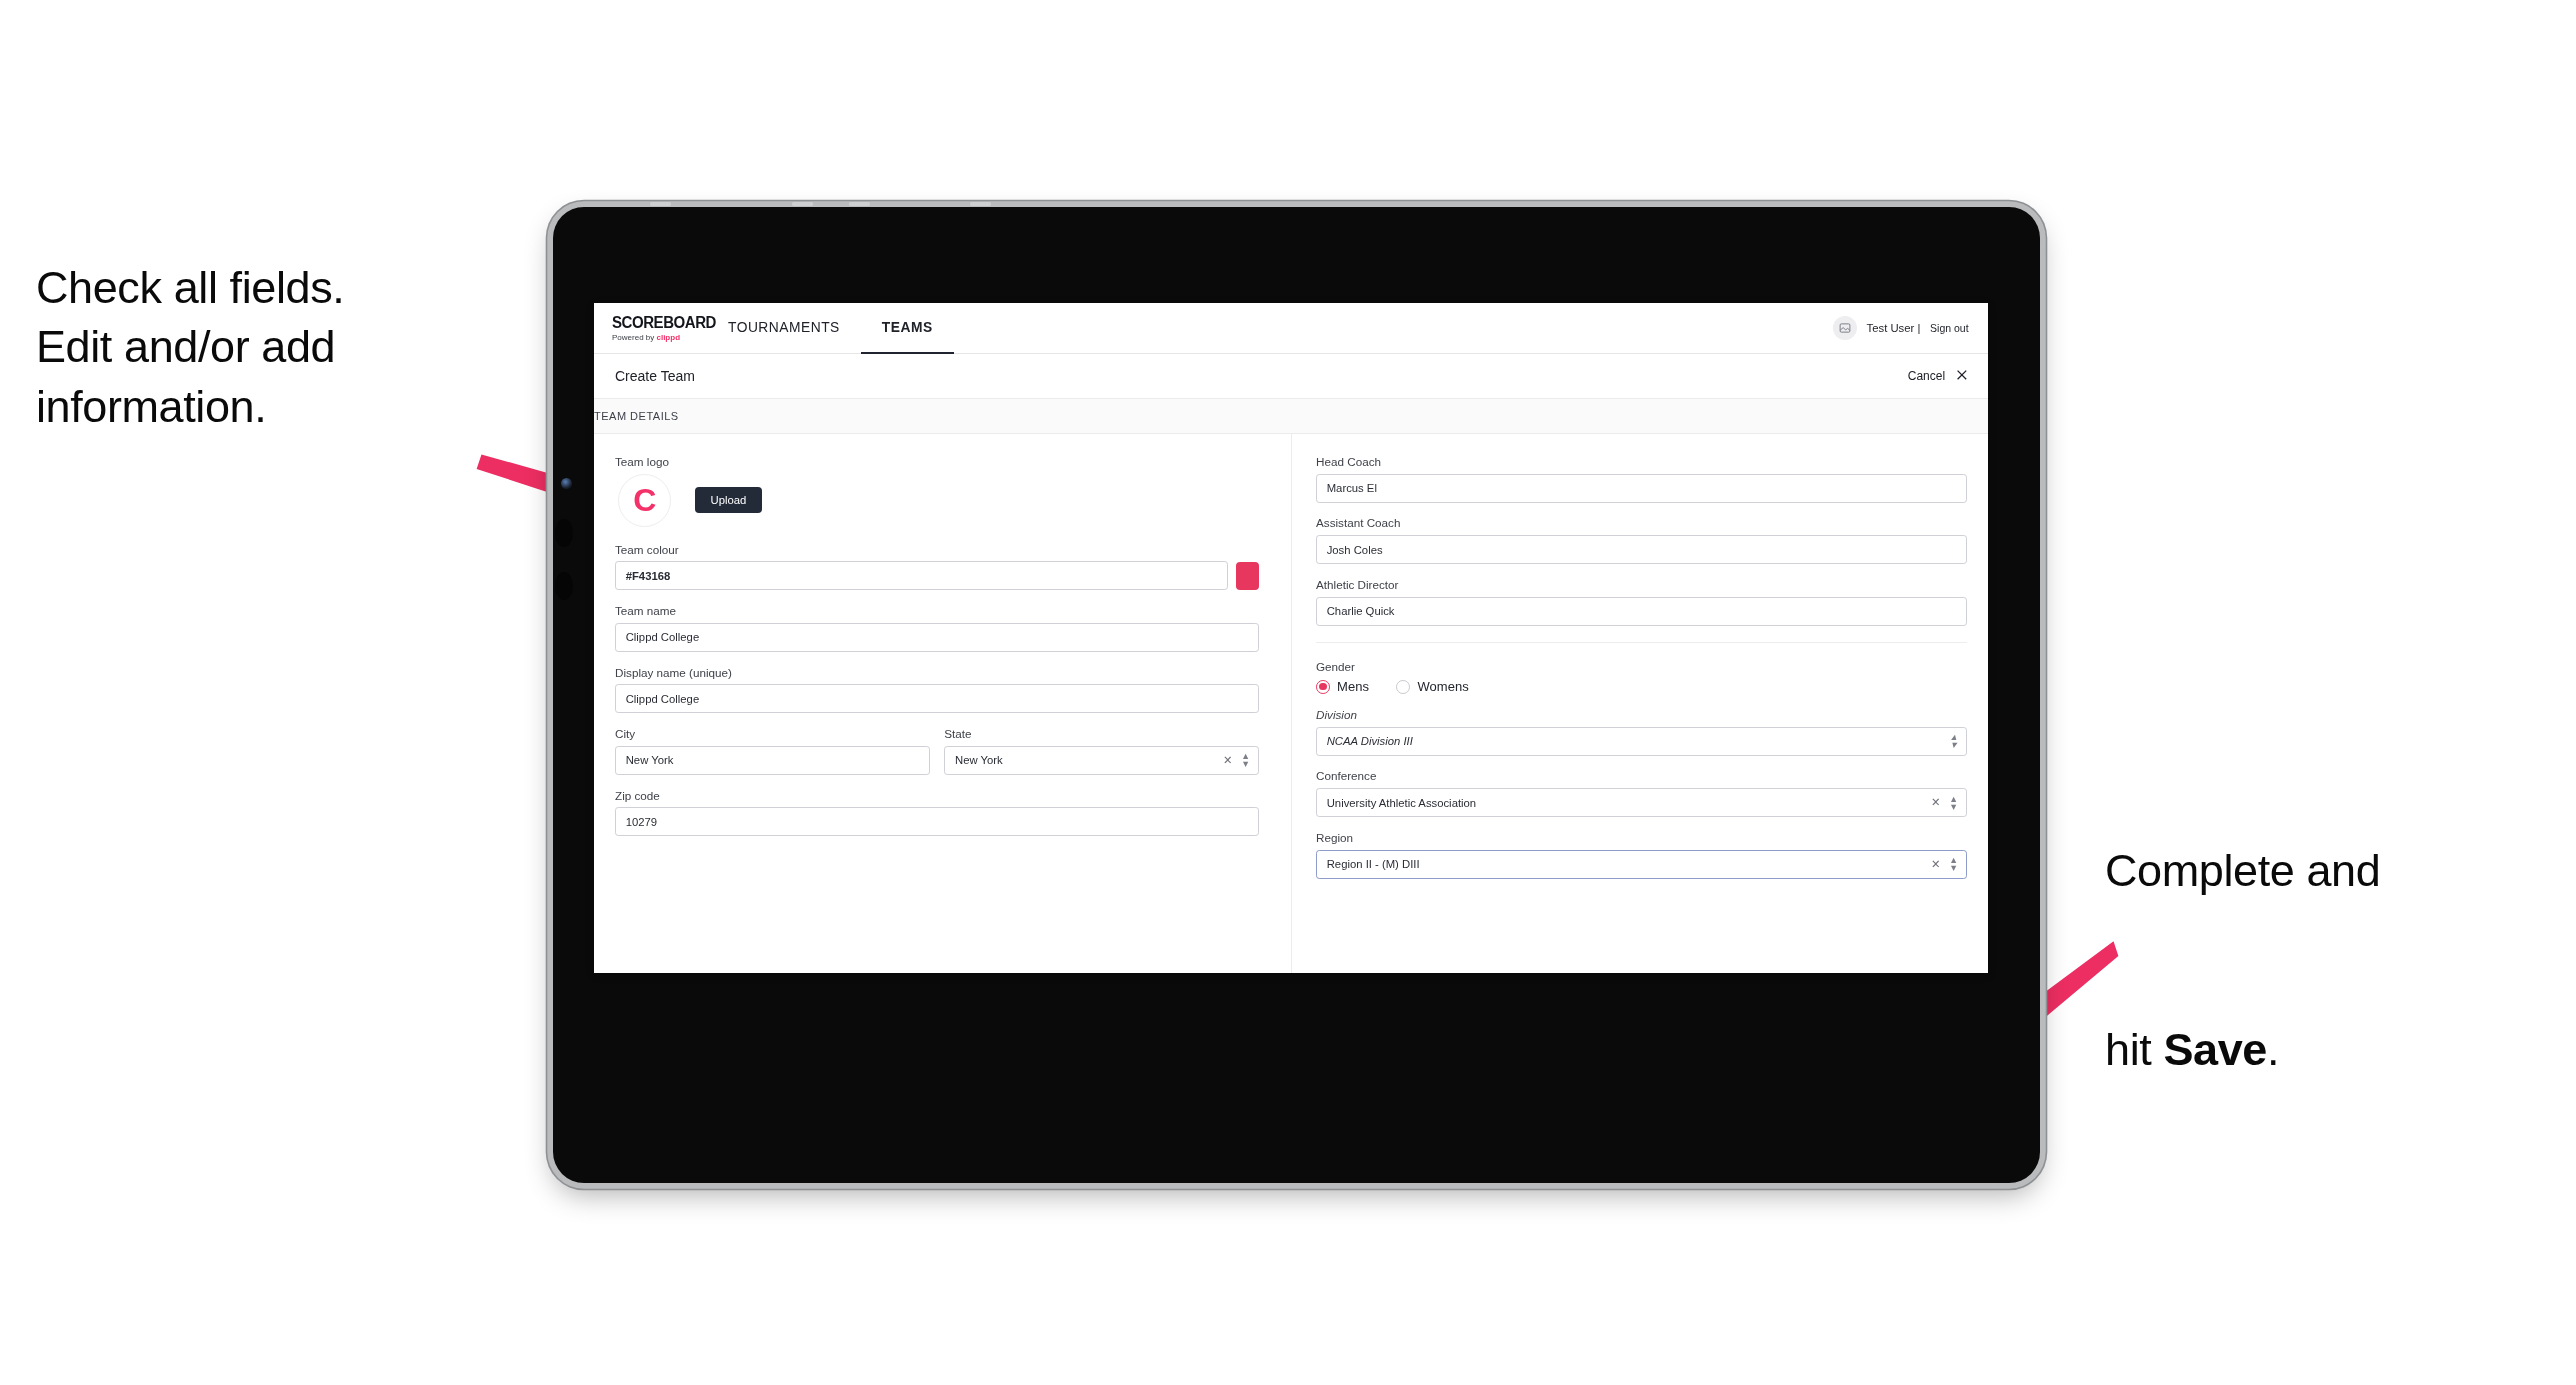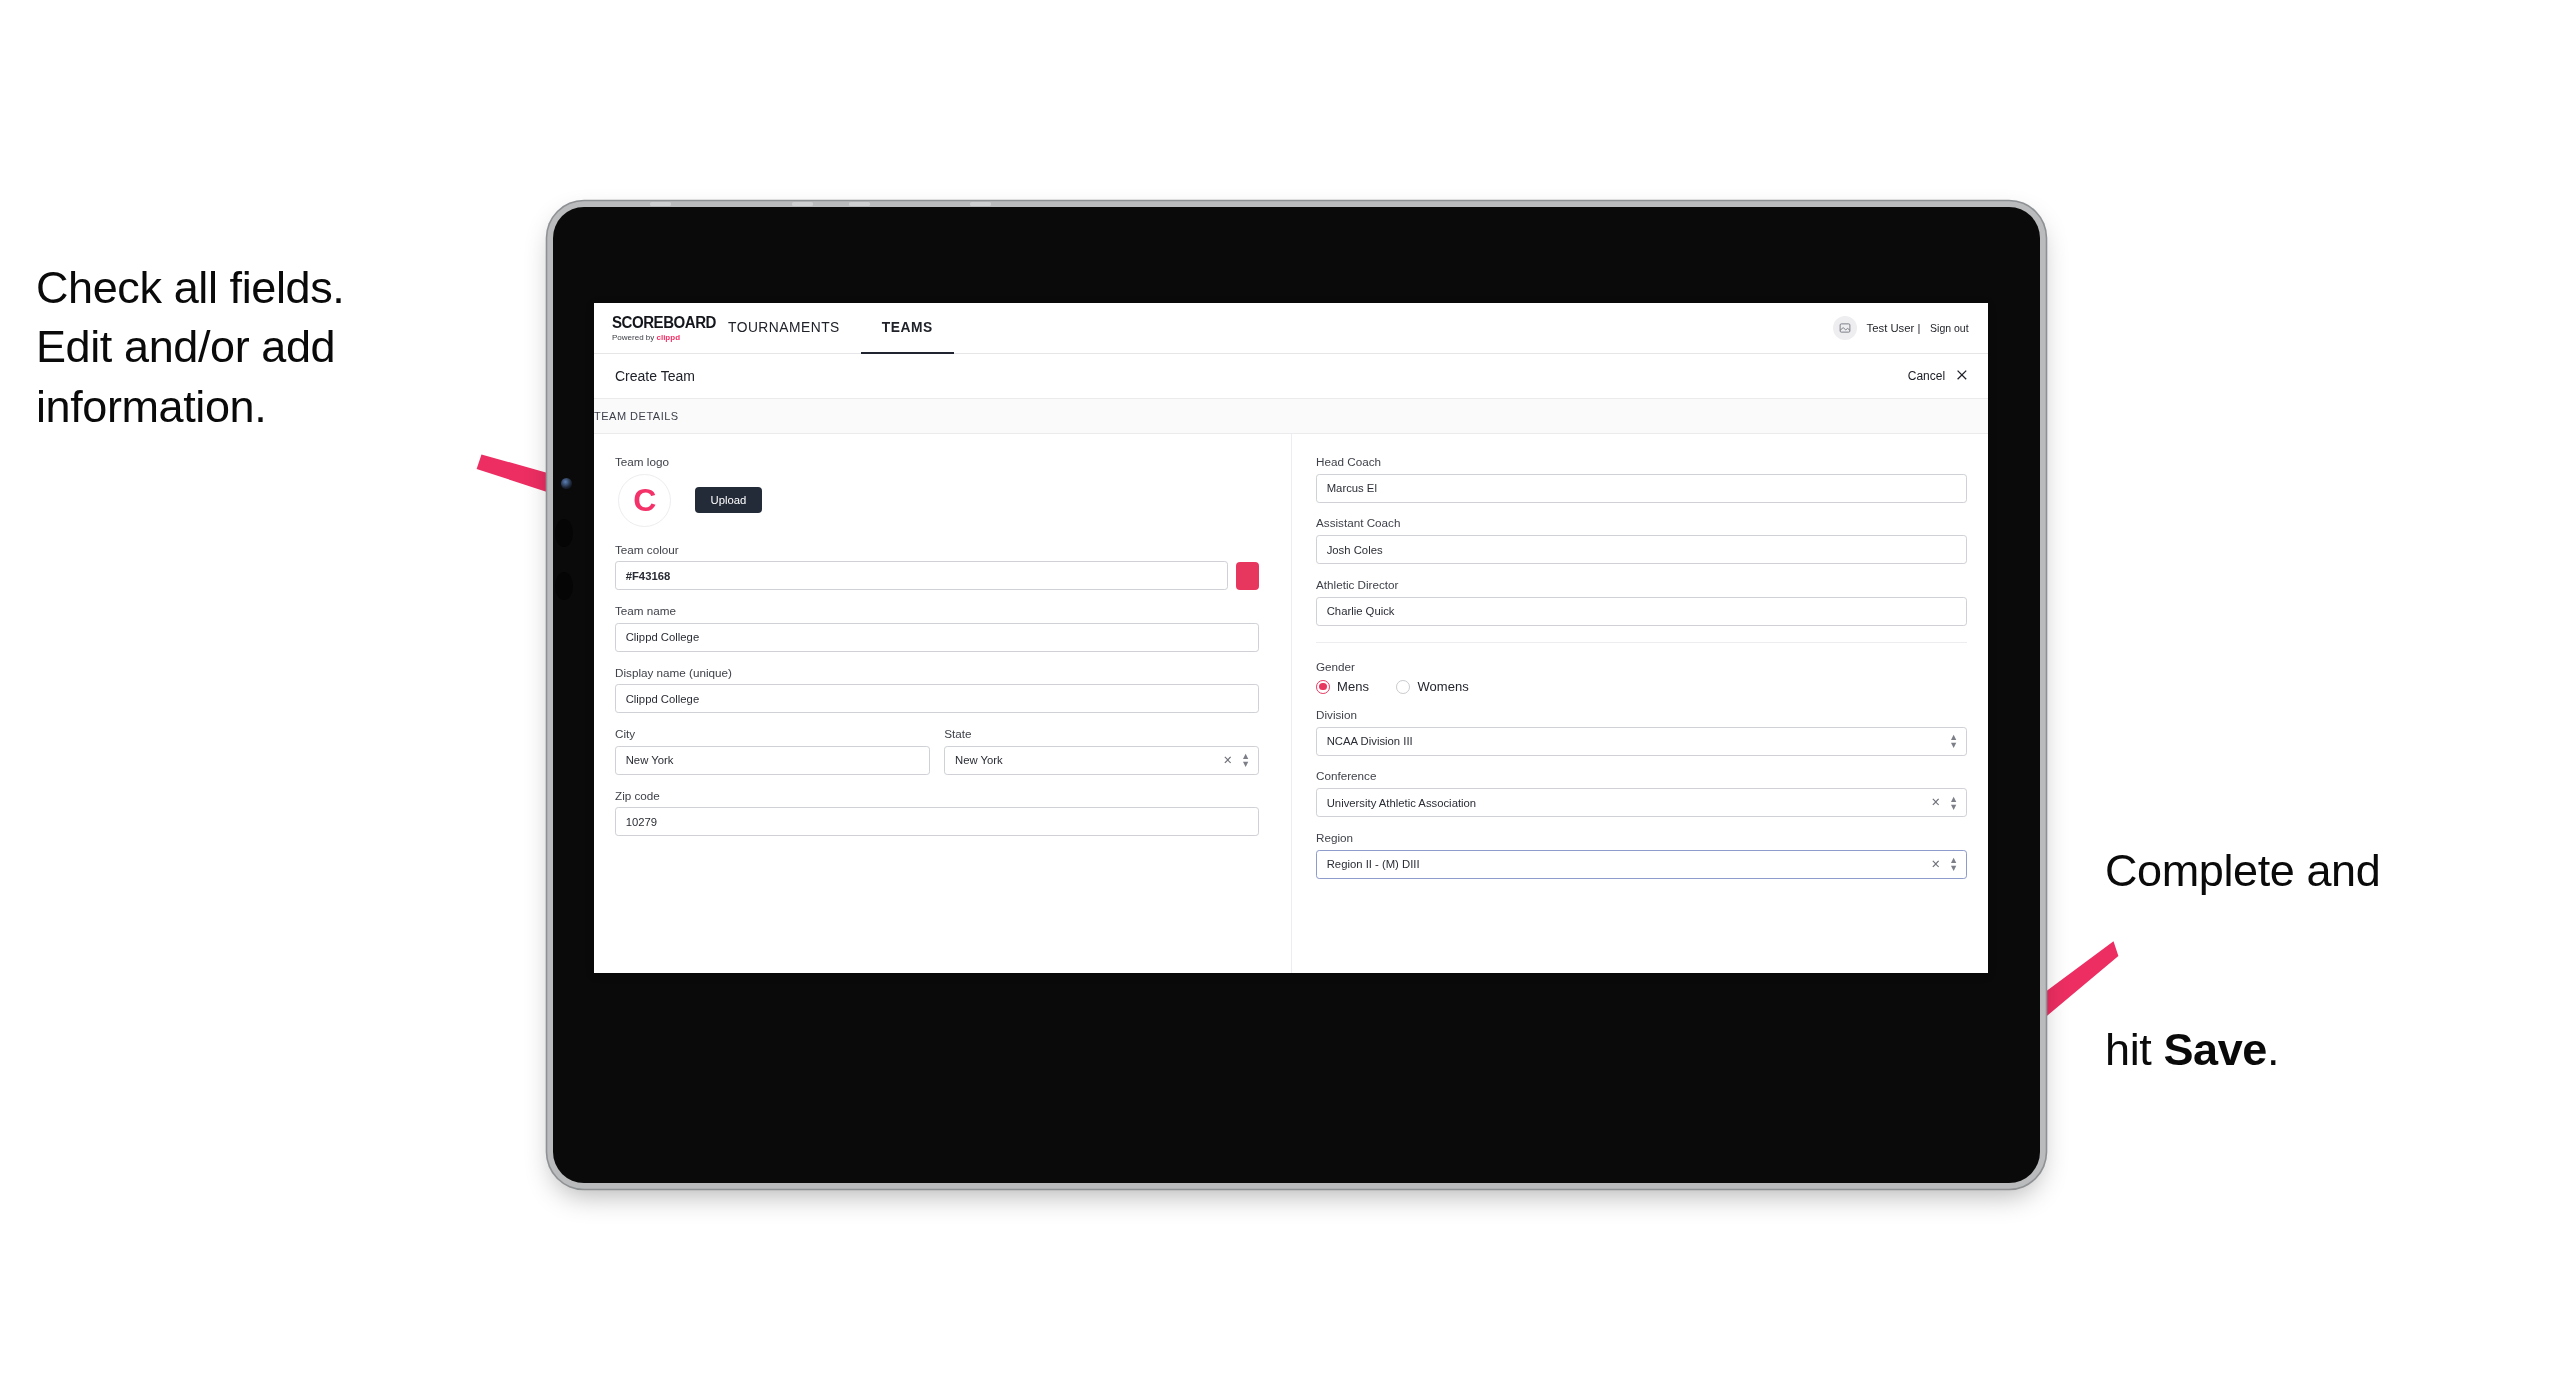--- a/index.html
+++ b/index.html
@@ -322,21 +322,21 @@
                   </span>
                 <span>Mens</span>
               </div>
               <div class="radio">
                 <span class="rdot"></span>
                 <span>Womens</span>
               </div>
             </div>
           </div>
 
-          <div class="field" style="margin-top:13px;">
+          <div class="field" style="margin-top:13px;font-style:italic;">
             <span class="flabel">Division</span>
             <div class="fin">
               <span>NCAA Division III</span>
               <span class="ctrls">
                 <span class="stepper">
                     <span>▴</span>
                     <span>▾</span>
                   </span>
               </span>
             </div>

